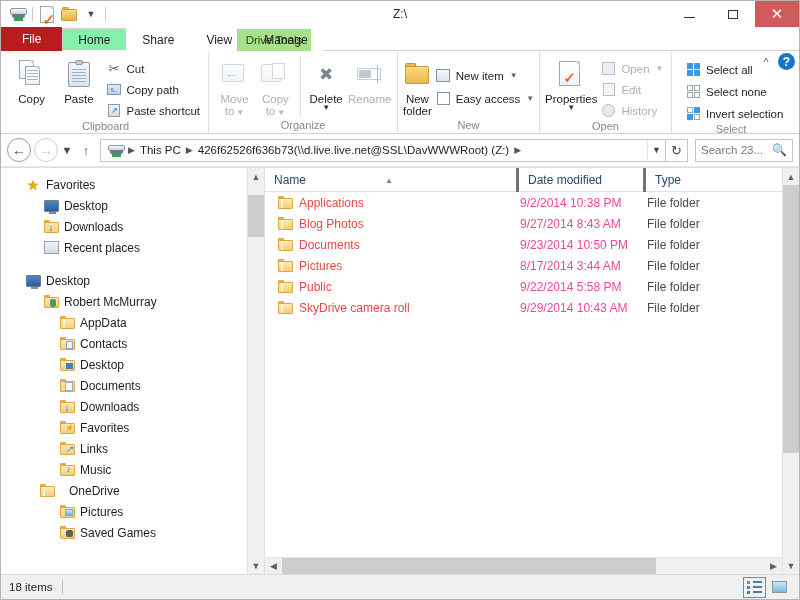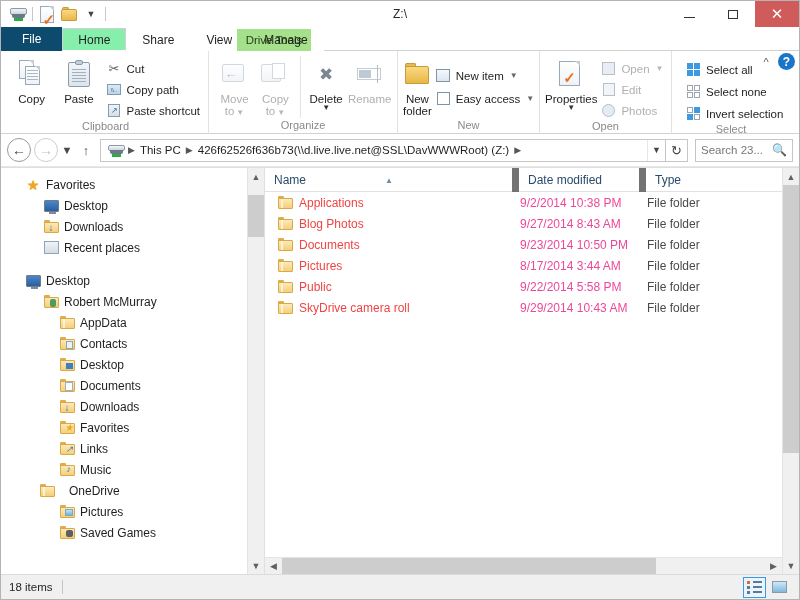--- a/index.html
+++ b/index.html
@@ -75,21 +75,21 @@
     height: 23px;
     padding: 0 15px;
     display: flex; align-items: center;
     font-size: 12px; color: #1f1f1f;
     background: transparent;
     border: 1px solid transparent;
     border-bottom: none;
     position: relative;
   }
   .tab.file {
-    background: #0c4a6e; color: #fff;
+    background: #b91c1c; color: #fff;
     height: 24px;
     padding: 0 21px;
     border: none;
   }
   .tab.active {
     background: #86efac;
     border: 1px solid #d2d2d2;
     border-bottom: 1px solid #ffffff;
     z-index: 3;
   }
@@ -272,21 +272,21 @@
     height: 24px; min-height: 24px;
     display: flex; align-items: center;
     border-bottom: 1px solid #e1e1e1;
     background: #fff;
     position: relative;
   }
   .colhead .ch {
     font-size: 12px; color: #2a4a6b;
     padding-left: 9px;
     height: 24px; line-height: 24px;
-    border-right: 7px solid #737373;
+    border-right: 3px solid #737373;
     position: relative;
   }
   .col-name { width: 254px; }
   .col-date { width: 127px; }
   .col-type { flex: 1; border-right: none !important; }
   .sortmark {
     position: absolute; left: 120px; top: 1px;
     color: #6d8ca8; font-size: 8px;
   }
   .rows { flex: 1; overflow: hidden; background: #fff; }
@@ -618,21 +618,21 @@
           <div class="small-btn dim">
             <span class="ico">
               <span style="display:block;width:12px;height:13px;background:#f2f5f8;border:1px solid #b3c0cd;"></span>
             </span>
             <span>Edit</span>
           </div>
           <div class="small-btn dim">
             <span class="ico">
               <span style="display:block;width:13px;height:13px;border-radius:50%;background:#e4ebf2;border:1px solid #b3c0cd;"></span>
             </span>
-            <span>Photos</span>
+            <span>History</span>
           </div>
         </div>
       </div>
       <div class="rgroup-label">Open</div>
     </div>
 
     <div class="rgroup" style="width:118px;">
       <div class="rgroup-body" style="padding-left:10px;">
         <div class="small-col" style="padding-top:6px;gap:3px;">
           <div class="small-btn">

